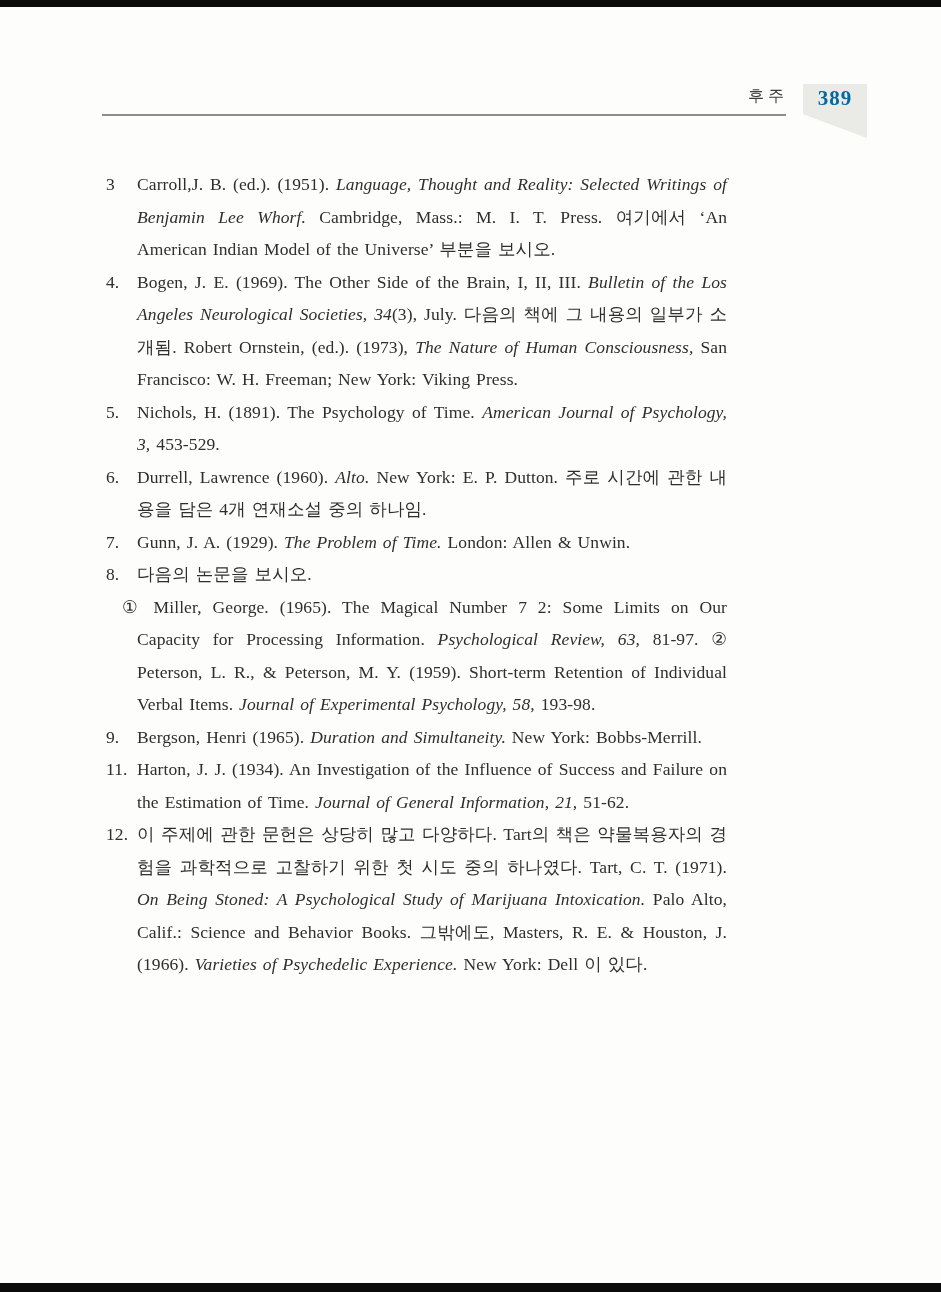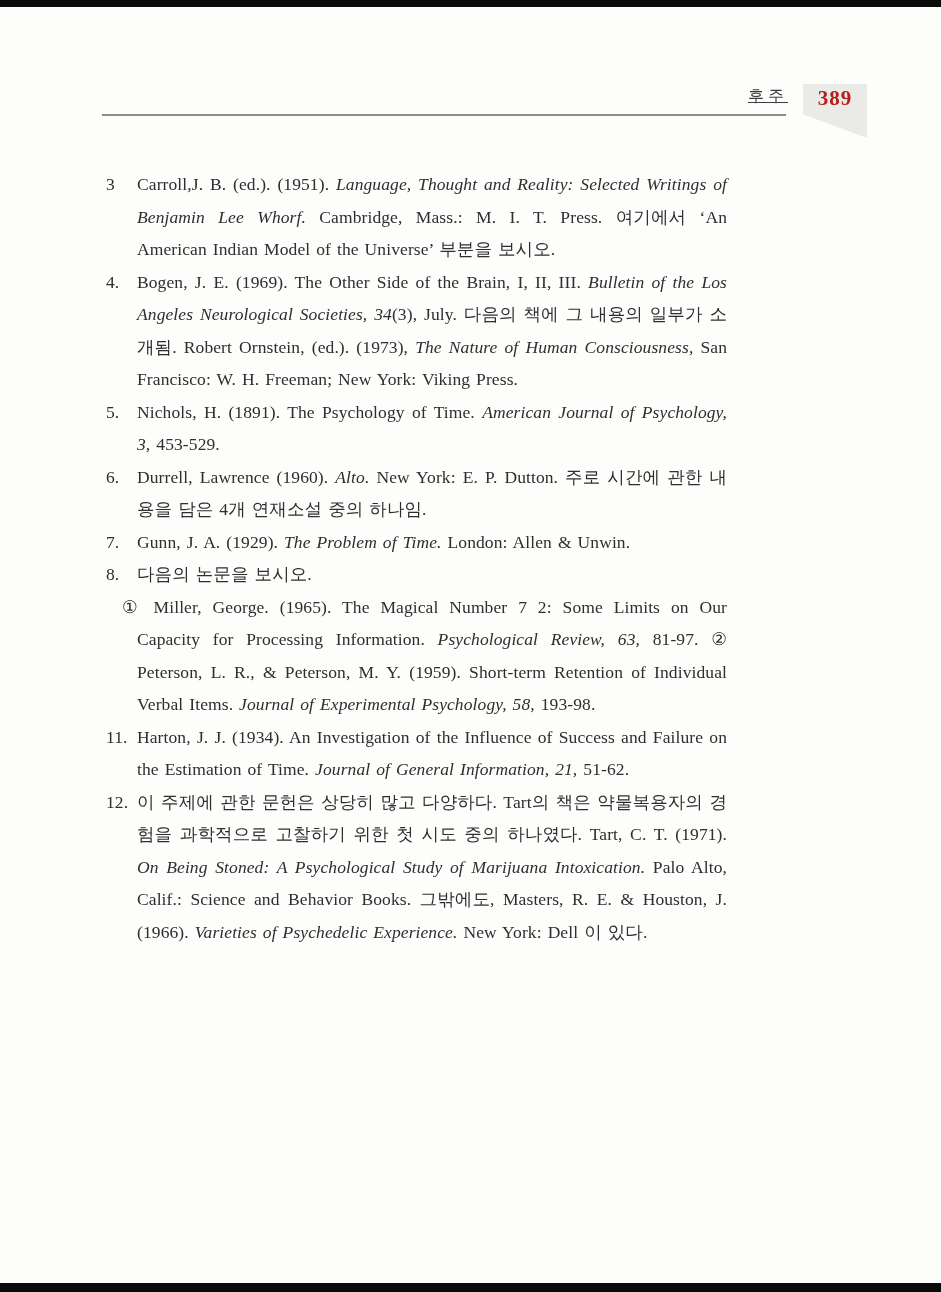--- a/index.html
+++ b/index.html
@@ -29,42 +29,41 @@
   }
   .section-label {
     position: absolute;
     top: 86px;
     left: 700px;
     width: 88px;
     text-align: right;
     font-size: 16px;
     letter-spacing: 4px;
     color: #3c3c3c;
-    text-decoration: underline;
   }
   .header-rule {
     position: absolute;
     left: 102px; top: 114px;
     width: 684px; height: 2px;
     background: #8d8d8d;
   }
   .page-tab {
     position: absolute;
     left: 803px; top: 84px;
     width: 64px; height: 54px;
     background: #eaeae7;
     clip-path: polygon(0 0, 100% 0, 100% 100%, 0 56%);
     text-align: center;
   }
   .page-tab span {
     display: inline-block;
     margin-top: 2px;
     font-size: 21px;
     font-weight: bold;
-    color: #b91c1c;
+    color: #0369a1;
     letter-spacing: 1px;
   }
   .content {
     position: absolute;
     left: 106px; top: 168px;
     width: 621px;
     font-size: 17.5px;
     line-height: 32.5px;
     color: #2e2e2e;
     letter-spacing: 0.1px;
@@ -110,20 +109,23 @@
           <div class="para para-main"><span class="note-num">6.</span><span>Durrell, Lawrence (1960). </span><em>Alto.</em><span> New York: E. P. Dutton. 주로 시간에 관한 내용을 담은 4개 연재소설 중의 하나임.</span></div>
         </div>
         <div class="note">
           <div class="para para-main"><span class="note-num">7.</span><span>Gunn, J. A. (1929). </span><em>The Problem of Time.</em><span> London: Allen &amp; Unwin.</span></div>
         </div>
         <div class="note">
           <div class="para para-main"><span class="note-num">8.</span><span>다음의 논문을 보시오.</span></div>
           <div class="para para-sub"><span>① Miller, George. (1965). The Magical Number 7 2: Some Limits on Our Capacity for Processing Information. </span><em>Psychological Review, 63,</em><span> 81-97. ② Peterson, L. R., &amp; Peterson, M. Y. (1959). Short-term Retention of Individual Verbal Items. </span><em>Journal of Experimental Psychology, 58,</em><span> 193-98.</span></div>
         </div>
         <div class="note">
+          <div class="para para-main"><span class="note-num">9.</span><span>Bergson, Henri (1965). </span><em>Duration and Simultaneity.</em><span> New York: Bobbs-Merrill.</span></div>
+        </div>
+        <div class="note">
           <div class="para para-main"><span class="note-num">11.</span><span>Harton, J. J. (1934). An Investigation of the Influence of Success and Failure on the Estimation of Time. </span><em>Journal of General Information, 21,</em><span> 51-62.</span></div>
         </div>
         <div class="note">
           <div class="para para-main"><span class="note-num">12.</span><span>이 주제에 관한 문헌은 상당히 많고 다양하다. Tart의 책은 약물복용자의 경험을 과학적으로 고찰하기 위한 첫 시도 중의 하나였다. Tart, C. T. (1971). </span><em>On Being Stoned: A Psychological Study of Marijuana Intoxication.</em><span> Palo Alto, Calif.: Science and Behavior Books. 그밖에도, Masters, R. E. &amp; Houston, J. (1966). </span><em>Varieties of Psychedelic Experience.</em><span> New York: Dell 이 있다.</span></div>
         </div>
       </div>
   </div>
 
   <div class="bottom-bar"></div>
 </div>

